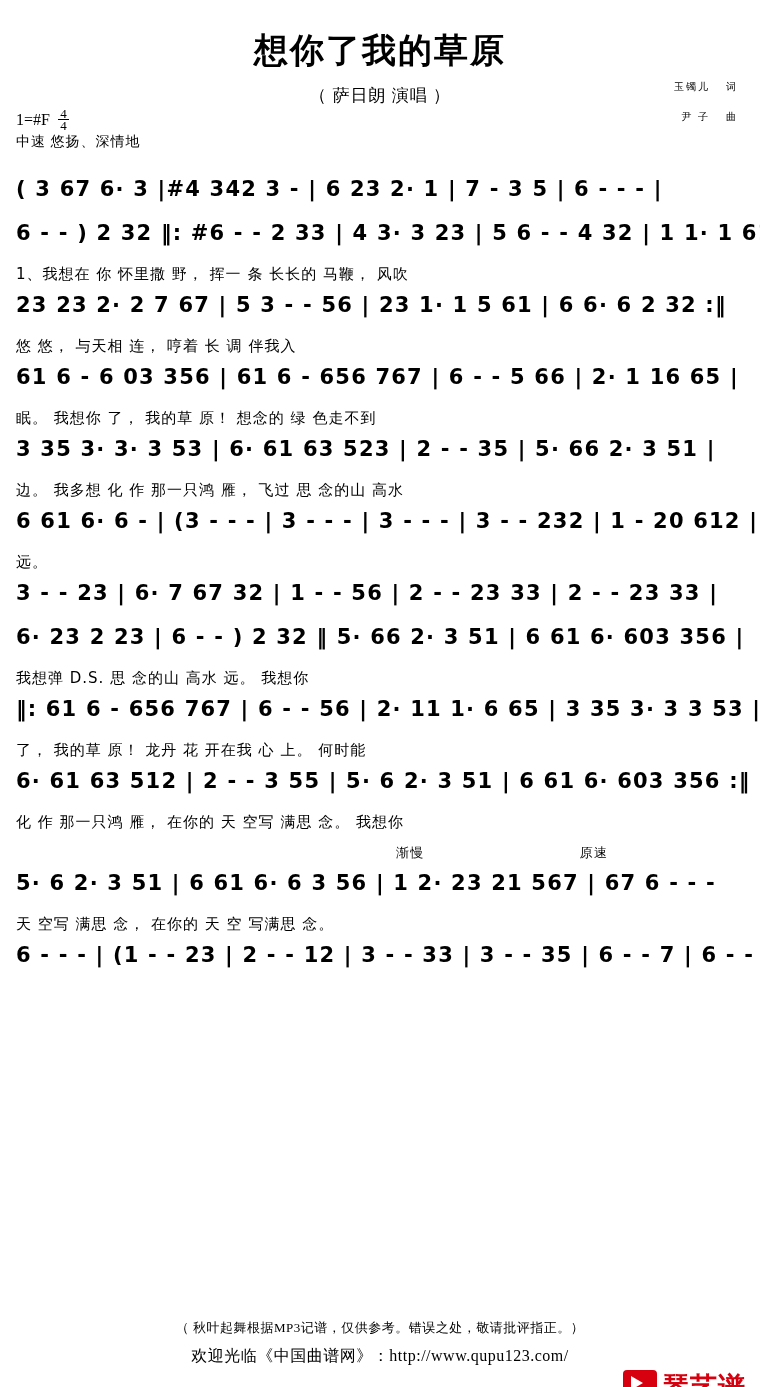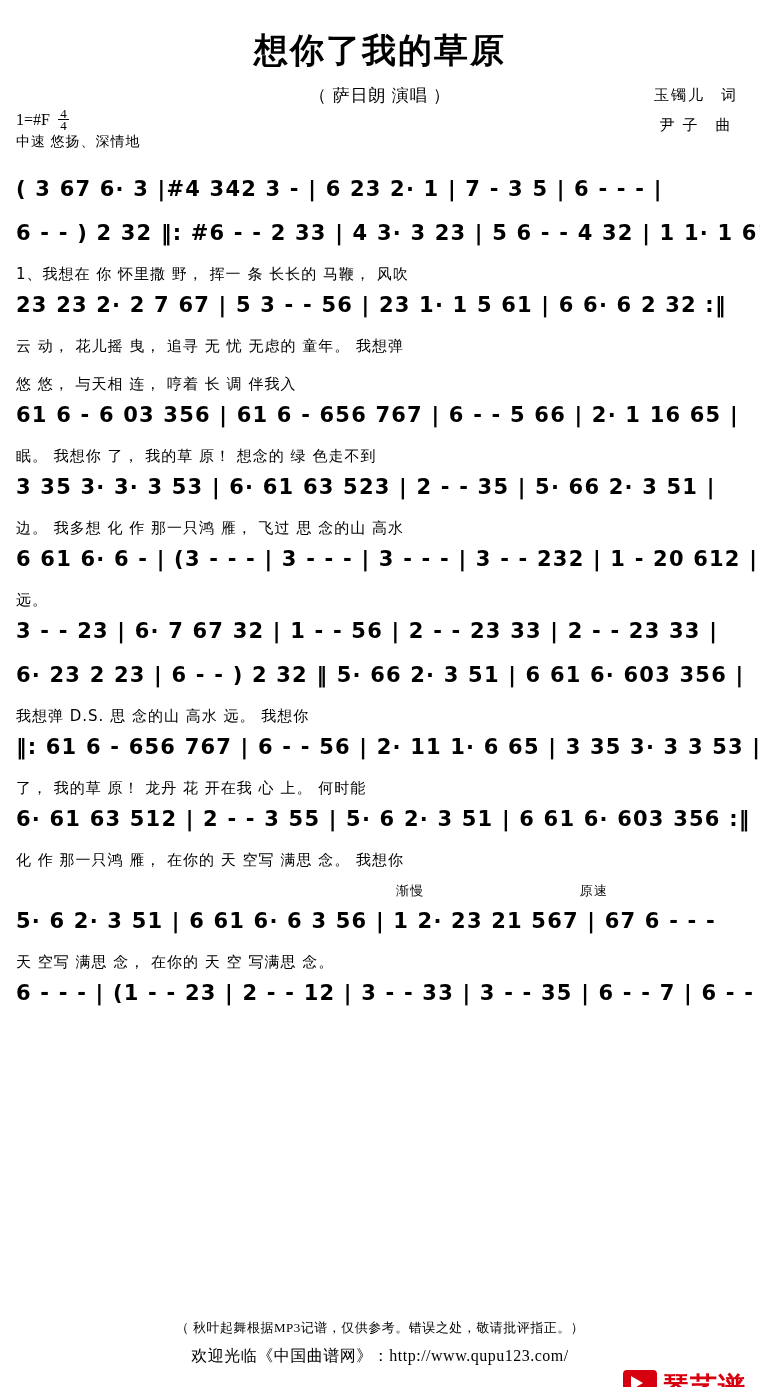--- a/index.html
+++ b/index.html
@@ -24,24 +24,24 @@
   }
   .singer{
     text-align:center;
     font-size:17px;
     margin-top:10px;
     letter-spacing:1px;
   }
   .credits{
     position:absolute;
     right:24px;
-    top:52px;
-    font-size:15px;
+    top:44px;
+    font-size:10px;
     line-height:30px;
-    text-align:center;
+    text-align:right;
   }
   .credits div span.n{letter-spacing:2px;}
   .credits div span.r{margin-left:16px;}
 
   .keyblock{
     position:absolute;
     left:16px;
     top:82px;
     font-size:15px;
     line-height:20px;
@@ -174,21 +174,20 @@
       <div class="lyr"></div>
     </div>
 
     <div class="sys">
       <div class="notes">6 - - )  2 32 ‖: #6 - -  2 33 | 4 3·  3 23 | 5 6 - -  4 32 | 1 1·  1 61 |</div>
       <div class="lyr">1、我想在    你      怀里撒    野，    挥一 条      长长的 马鞭，      风吹</div>
     </div>
 
     <div class="sys">
       <div class="notes">23  23 2·  2 7 67 | 5 3 - - 56 | 23 1·   1 5 61 | 6 6·  6 2 32 :‖</div>
-      <div class="lyr">云  动，    花儿摇    曳，    追寻 无 忧      无虑的  童年。      我想弹</div>
       <div class="lyr">悠  悠，    与天相    连，    哼着 长 调      伴我入</div>
     </div>
 
     <div class="sys">
       <div class="notes">61 6 -  6 03 356 | 61 6 -  656 767 | 6 - - 5 66 | 2·  1 16 65 |</div>
       <div class="lyr">眠。      我想你      了，    我的草    原！  想念的  绿    色走不到</div>
     </div>
 
     <div class="sys">
       <div class="notes">3 35 3·   3· 3 53 | 6·  61 63 523 | 2 - - 35 | 5·  66 2· 3 51 |</div>

